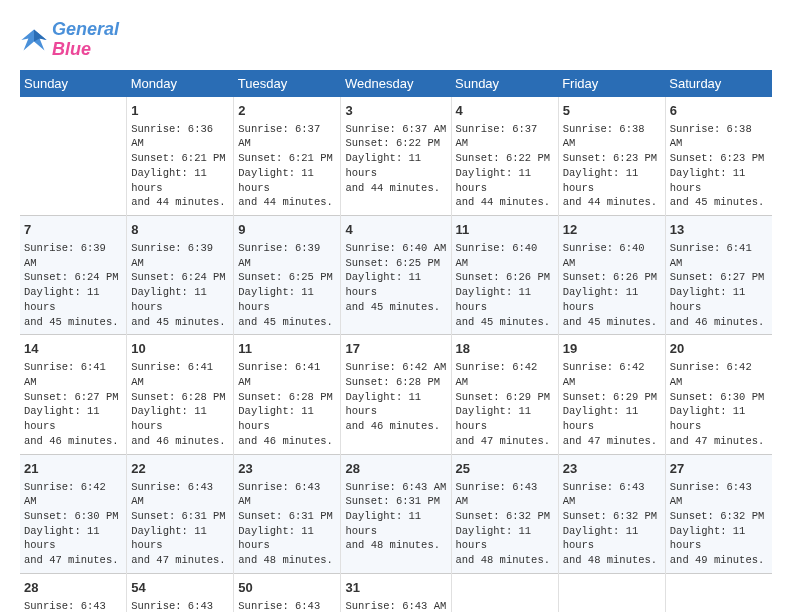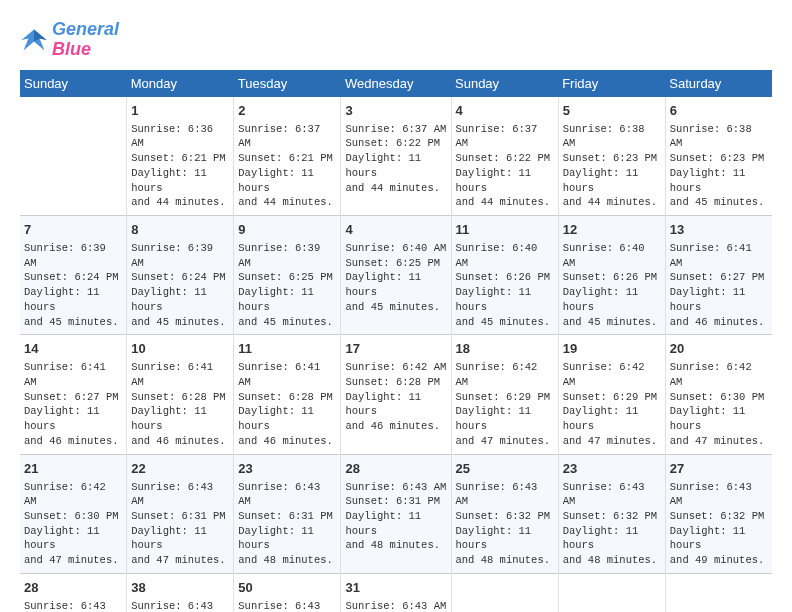--- a/index.html
+++ b/index.html
@@ -239,21 +239,21 @@
           <span class="day-num">27</span>
           <div class="day-info">Sunrise: 6:43 AM<br>Sunset: 6:32 PM<br>Daylight: 11 hours<br>and 49 minutes.</div>
         </td>
       </tr>
       <tr>
         <td>
           <span class="day-num">28</span>
           <div class="day-info">Sunrise: 6:43 AM<br>Sunset: 6:33 PM<br>Daylight: 11 hours<br>and 49 minutes.</div>
         </td>
         <td>
-          <span class="day-num">38</span>
+          <span class="day-num">54</span>
           <div class="day-info">Sunrise: 6:43 AM<br>Sunset: 6:33 PM<br>Daylight: 11 hours<br>and 49 minutes.</div>
         </td>
         <td>
           <span class="day-num">50</span>
           <div class="day-info">Sunrise: 6:43 AM<br>Sunset: 6:33 PM<br>Daylight: 11 hours<br>and 49 minutes.</div>
         </td>
         <td>
           <span class="day-num">31</span>
           <div class="day-info">Sunrise: 6:43 AM<br>Sunset: 6:34 PM<br>Daylight: 11 hours<br>and 50 minutes.</div>
         </td>

